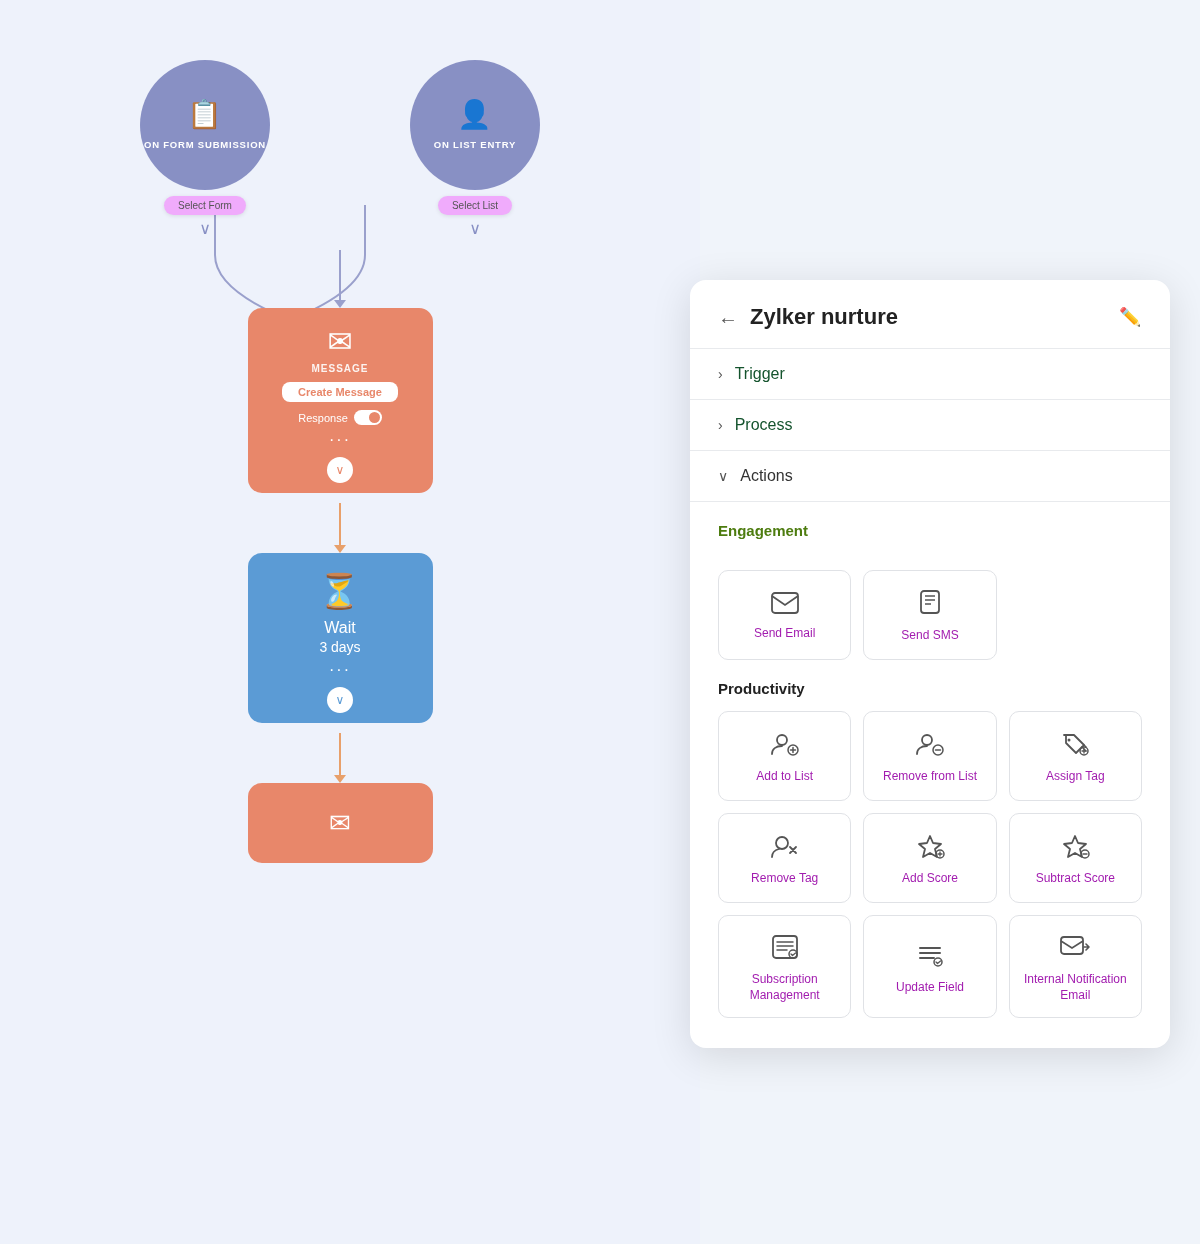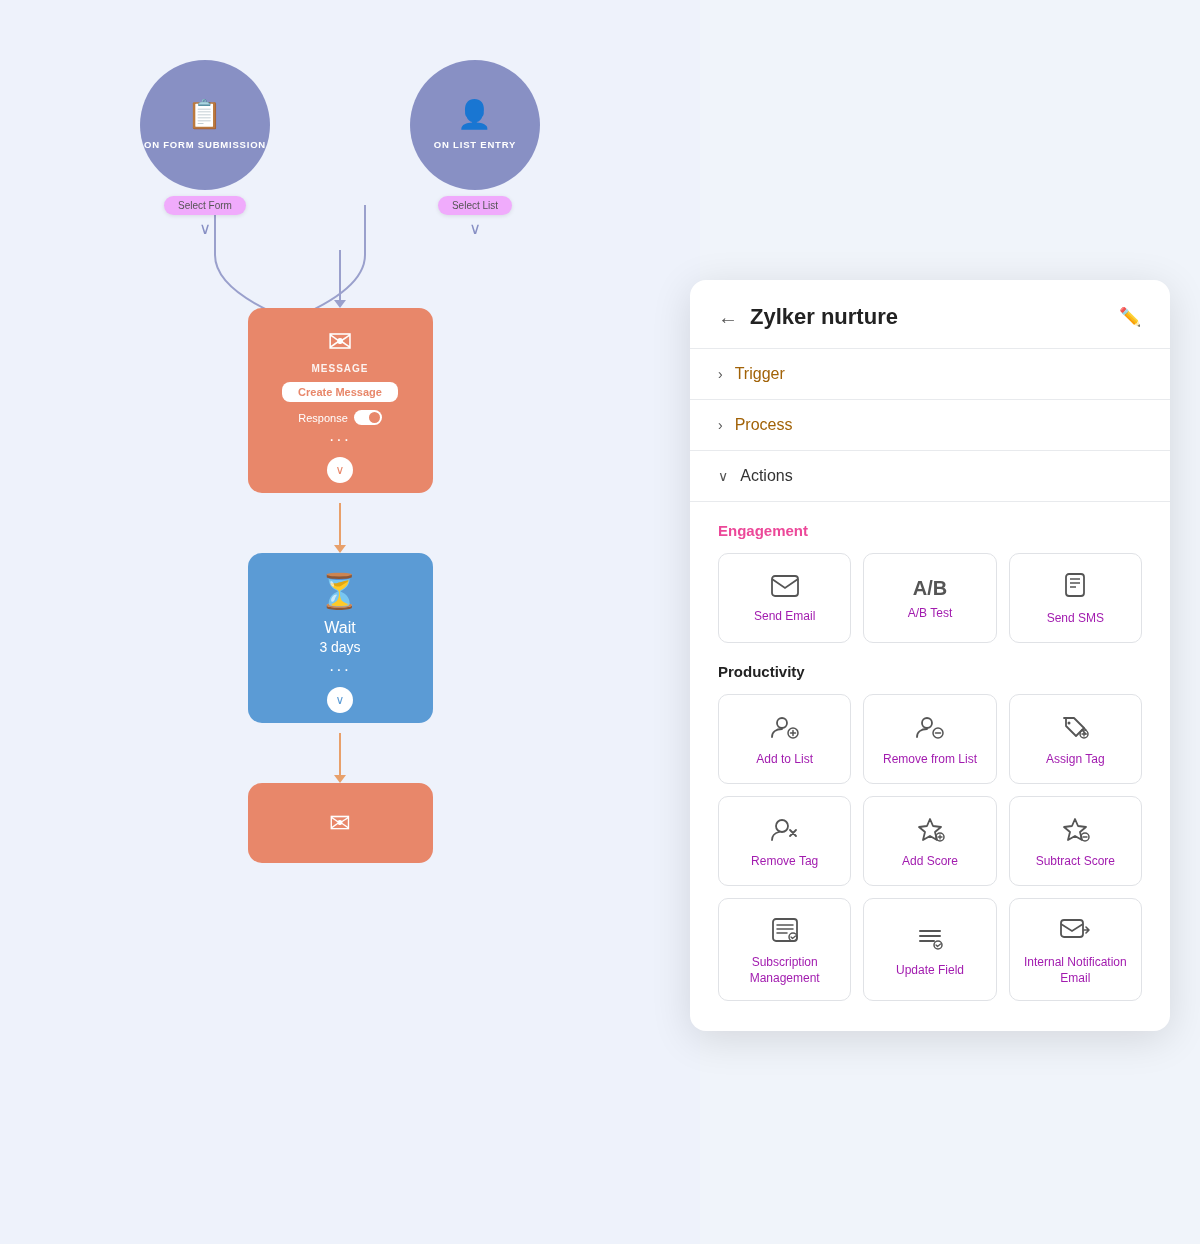--- a/index.html
+++ b/index.html
@@ -75,21 +75,21 @@
       cursor: pointer;
     }
 
     .section-chevron {
       font-size: 14px;
       color: #555;
     }
 
     .section-label {
       font-size: 16px;
-      color: #a16207;
+      color: #14532d;
     }
 
     
     .actions-section {
       padding: 16px 28px;
       border-bottom: 1px solid #e8eaed;
     }
 
     .actions-header {
       display: flex;
@@ -109,22 +109,22 @@
     }
 
     
     .engagement-section {
       padding: 20px 28px 0;
     }
 
     .engagement-title {
       font-size: 15px;
       font-weight: 700;
-      color: #ec4899;
-      margin-bottom: 14px;
+      color: #4d7c0f;
+      margin-bottom: 31px;
     }
 
     .action-grid {
       display: grid;
       grid-template-columns: repeat(3, 1fr);
       gap: 12px;
       margin-bottom: 20px;
     }
 
     .action-btn {
@@ -516,24 +516,20 @@
       <div class="action-btn">
         <div class="action-icon">
           <svg width="28" height="22" viewBox="0 0 28 22" fill="none">
             <rect x="1" y="1" width="26" height="20" rx="3" stroke="#555" stroke-width="1.8"></rect>
             <path d="M1 4l13 9 13-9" stroke="#555" stroke-width="1.8"></path>
           </svg>
         </div>
         <span class="action-label">Send Email</span>
       </div>
 
-      <div class="action-btn">
-        <div class="action-icon" style="font-size:20px; font-weight:700; color:#555;">A/B</div>
-        <span class="action-label">A/B Test</span>
-      </div>
 
       <div class="action-btn">
         <div class="action-icon">
           <svg width="24" height="26" viewBox="0 0 24 26" fill="none">
             <rect x="3" y="1" width="18" height="22" rx="3" stroke="#555" stroke-width="1.8"></rect>
             <path d="M7 6h10M7 10h10M7 14h6" stroke="#555" stroke-width="1.6"></path>
           </svg>
         </div>
         <span class="action-label">Send SMS</span>
       </div>

